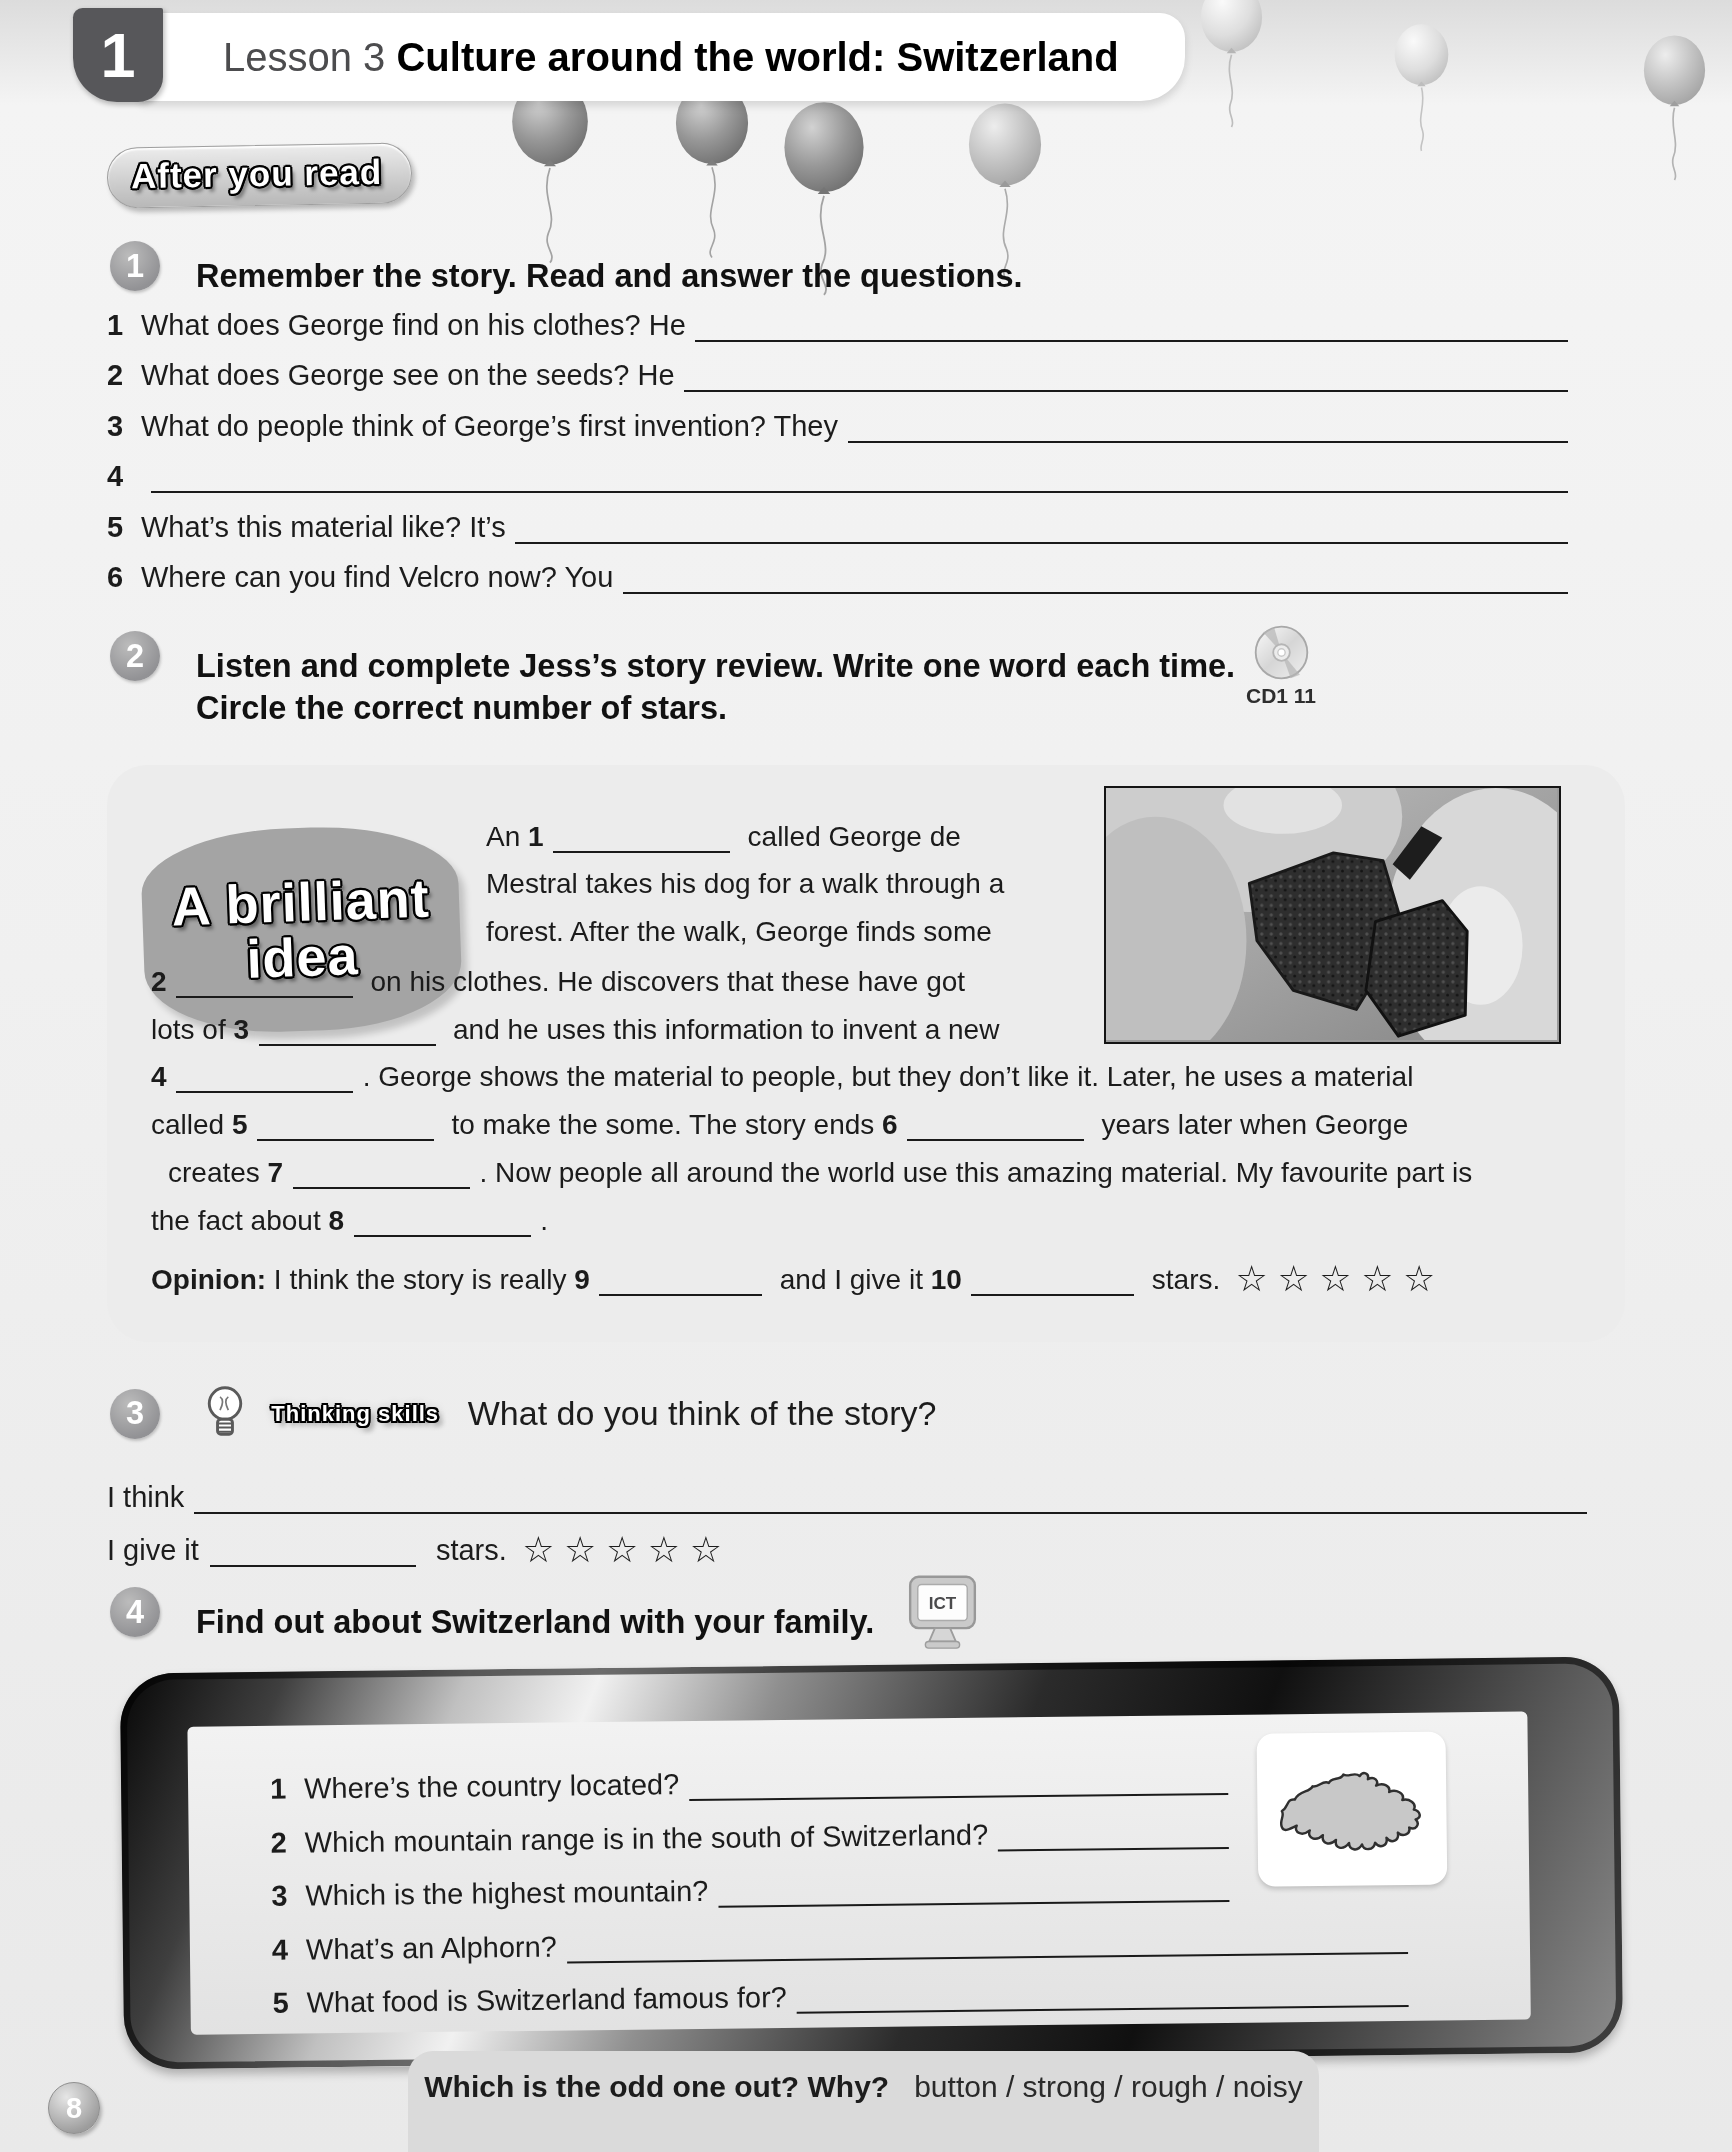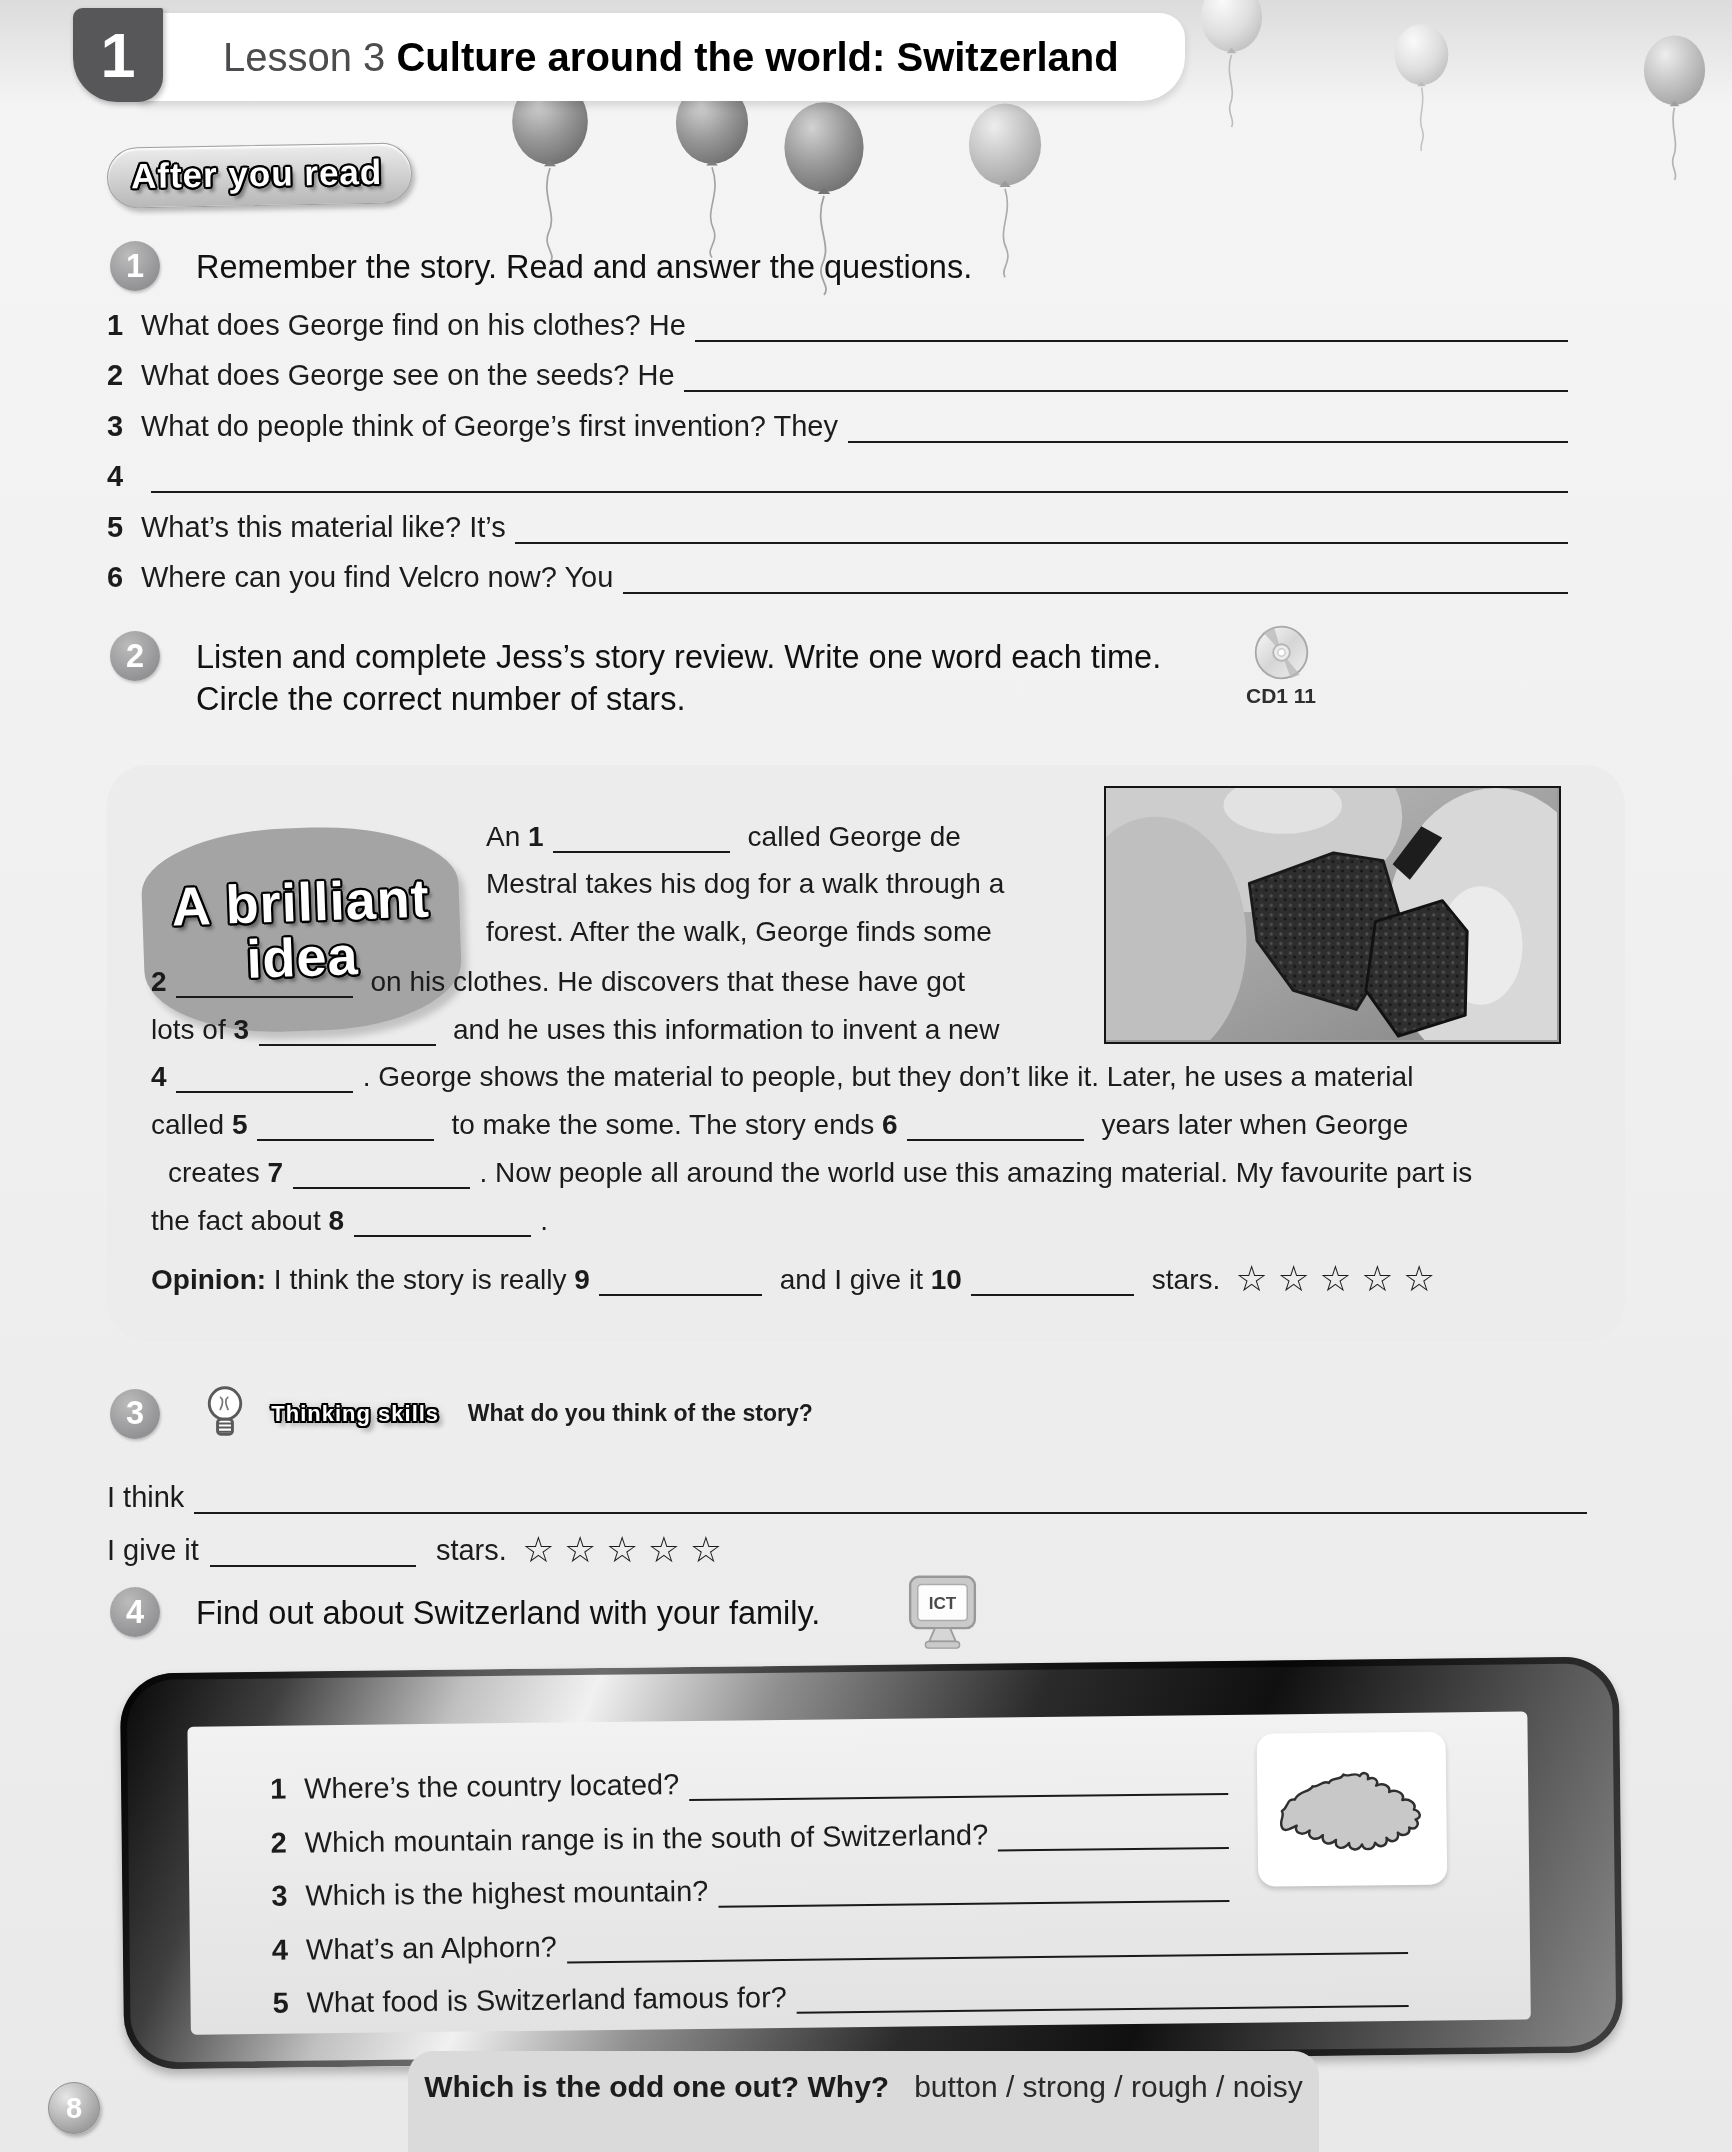--- a/index.html
+++ b/index.html
@@ -50,21 +50,21 @@
 
   
   .num-circle {
     width:50px; height:50px; border-radius:50%; flex:0 0 50px;
     background:radial-gradient(circle at 38% 30%, #bcbcbc, #929295 72%);
     color:#ffffff; font-size:32.5px; font-weight:bold;
     display:flex; align-items:center; justify-content:center;
     box-shadow:1px 1.9px 2.9px rgba(0,0,0,0.2);
   }
   .ex-head { position:absolute; z-index:2; display:flex; gap:36px; align-items:flex-start; }
-  .ex-title { font-size:32.5px; font-weight:normal; color:#111; line-height:42px; padding-top:4.8px; }
+  .ex-title { font-size:32.5px; font-weight:bold; color:#111; line-height:42px; padding-top:4.8px;margin-top:9px; }
 
   
   .q-list { position:absolute; z-index:2; }
   .q-row { display:flex; align-items:flex-end; height:38px; font-size:29px; white-space:pre; }
   .q-row .q-num { font-weight:bold; width:34px; flex:0 0 34px; }
   .blank { display:inline-block; border-bottom:2.9px solid #1a1a1a; height:34px; }
   .fill { flex:1 1 auto; margin-left:9.6px; }
   .w185 { width:177px; margin:0 9.6px; }
   .w170 { width:163px; margin:0 9.6px; }
   .w215 { width:206px; margin:0 11.5px; }
@@ -96,21 +96,21 @@
   .stars { font-size:36px; letter-spacing:9.6px; margin-left:15.3px; color:#1b1b1b; line-height:34px; }
 
   
   .ex3-head { position:absolute; left:110px; top:1382px; z-index:2; display:flex; align-items:center; gap:15.3px; }
   .ts-badge { font-size:22px; margin-left:5.7px;
     text-shadow:
       2.3px 0 0 #000, -2.3px 0 0 #000, 0 2.3px 0 #000, 0 -2.3px 0 #000,
       1.7px 1.7px 0 #000, -1.7px -1.7px 0 #000, 1.7px -1.7px 0 #000, -1.7px 1.7px 0 #000,
       0 0 9.6px #9a9a9a, 4.8px 4.8px 5.7px #9a9a9a;
   }
-  .ex3-title { font-size:23px; font-weight:bold; margin-left:13.4px; }
+  .ex3-title { font-size:34px; font-weight:normal; margin-left:13.4px; }
   .free-row { position:absolute; z-index:2; display:flex; align-items:flex-end; font-size:29px; white-space:pre; }
 
   
   .ict-icon { position:absolute; left:906px; top:1573px; z-index:2; }
   .screen {
     position:absolute; left:122px; top:1665px; width:1499px; height:396px; z-index:1;
     border-radius:54px; transform:rotate(-0.65deg);
     background:linear-gradient(113deg,#060606 0%,#3f3f3f 10%,#c0c0c0 21%,#f1f1f1 29%,#8f8f8f 40%,#2b2b2b 56%,#101010 70%,#4f4f4f 85%,#8c8c8c 100%);
     box-shadow:inset 0 0 0 6.7px rgba(0,0,0,0.55), 0 5.7px 9.6px rgba(0,0,0,0.25);
   }

